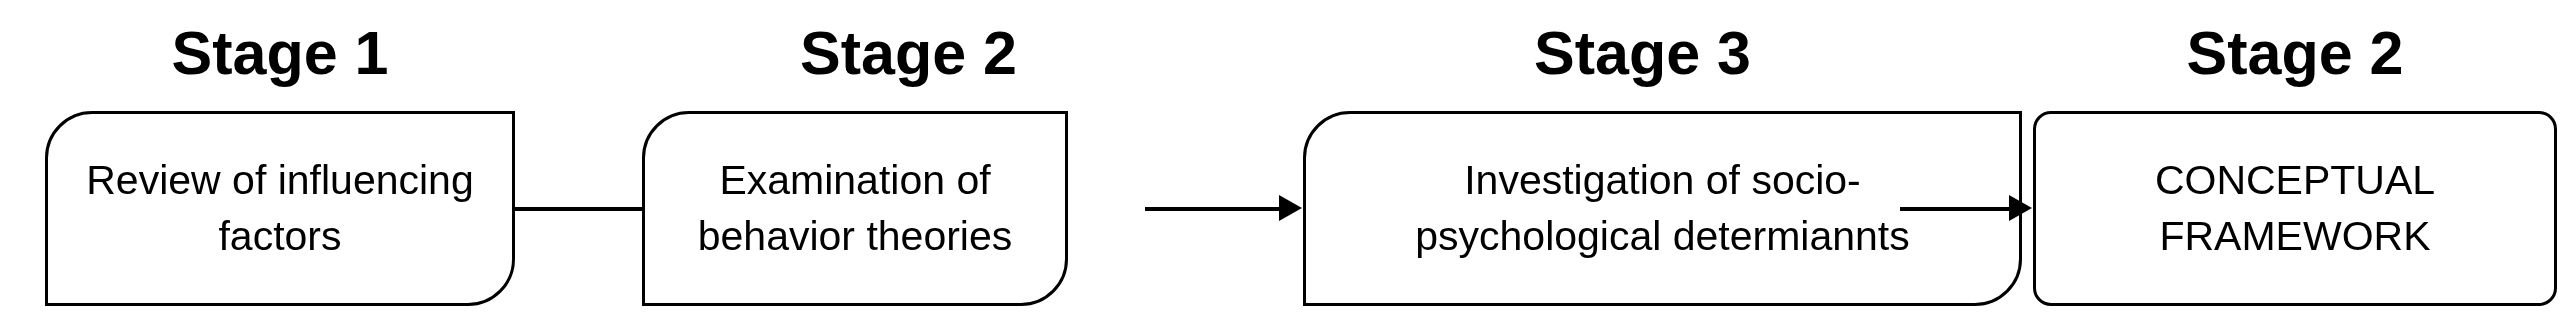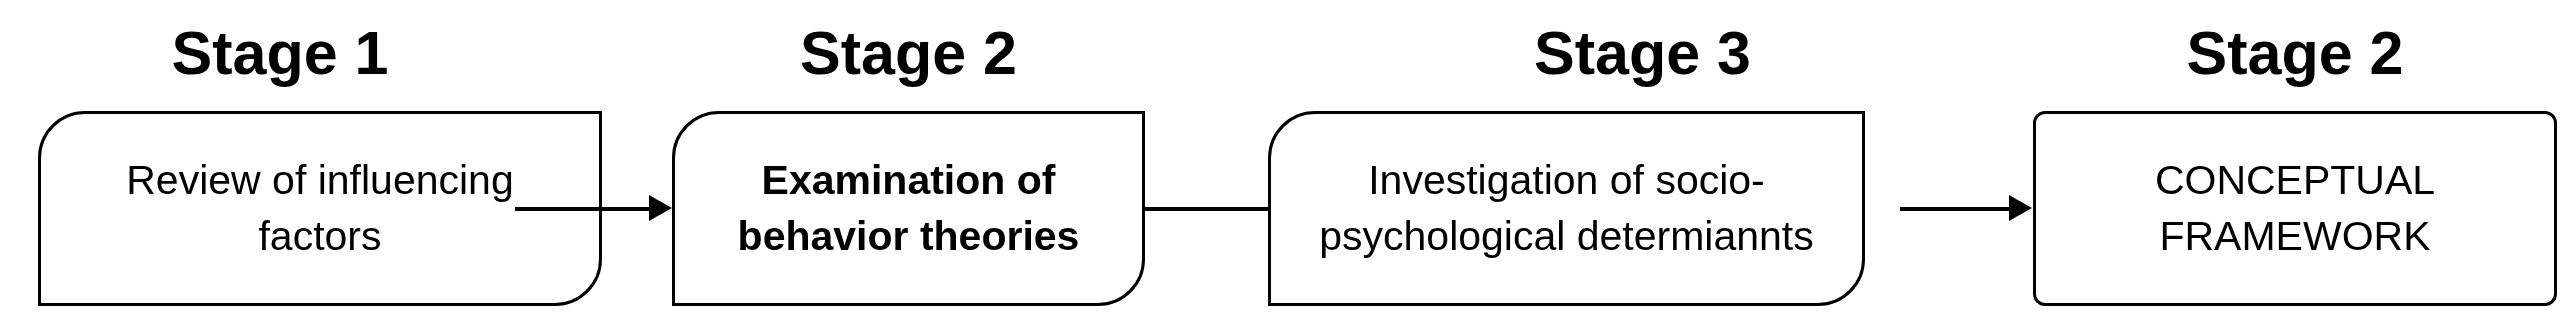--- a/index.html
+++ b/index.html
@@ -28,21 +28,21 @@
     top: 111px;
     height: 195px;
     box-sizing: border-box;
     border: 3.3px solid #000000;
     background: #ffffff;
     display: flex;
     align-items: center;
     justify-content: center;
   }
   .box.notch { border-radius: 47px 0 47px 0; }
-  .box.round { border-radius: 12px; }
+  .box.round { border-radius: 18px; }
   .box-text {
     font-size: 41px;
     line-height: 1.35;
     text-align: center;
     white-space: pre-line;
     color: #000000;
   }
   .arrow-line {
     position: absolute;
     top: 207px;
@@ -56,23 +56,23 @@
     height: 0;
     border-top: 13.3px solid transparent;
     border-bottom: 13.3px solid transparent;
     border-left: 23px solid #000000;
   }
   
   .t1 { left: 45px;   width: 470px; }
   .t2 { left: 672px; width: 473px; }
   .t3 { left: 1344px; width: 597px; }
   .t4 { left: 2033px; width: 524px; }
-  .b1 { left: 38px;   width: 564px; }
-  .b2 { left: 672px; width: 473px; font-weight: bold; }
-  .b3 { left: 1268px; width: 597px; align-items: center; }
+  .b1 { left: 45px;   width: 470px; }
+  .b2 { left: 642px; width: 426px; }
+  .b3 { left: 1303px; width: 719px; align-items: center; }
   .b4 { left: 2033px; width: 524px; }
   .a1-line { left: 515px;  width: 135px; }
   .a1-head { left: 649px; }
   .a2-line { left: 1145px; width: 134px; }
   .a2-head { left: 1279px; }
   .a3-line { left: 1900px; width: 109px; }
   .a3-head { left: 2009px; }
 </style>
 </head>
 <body>

